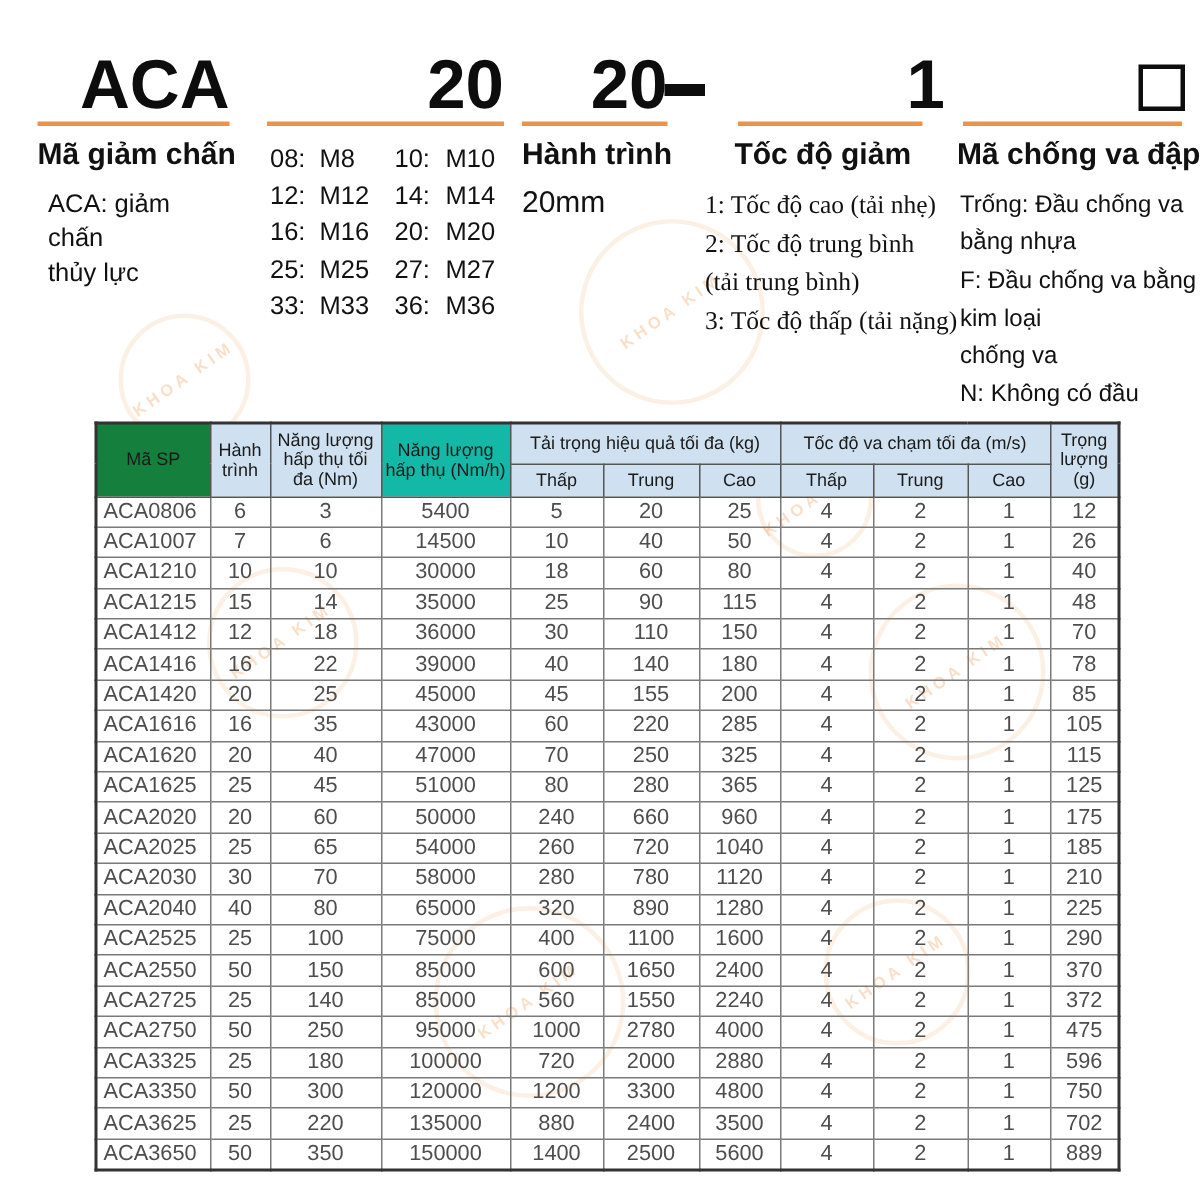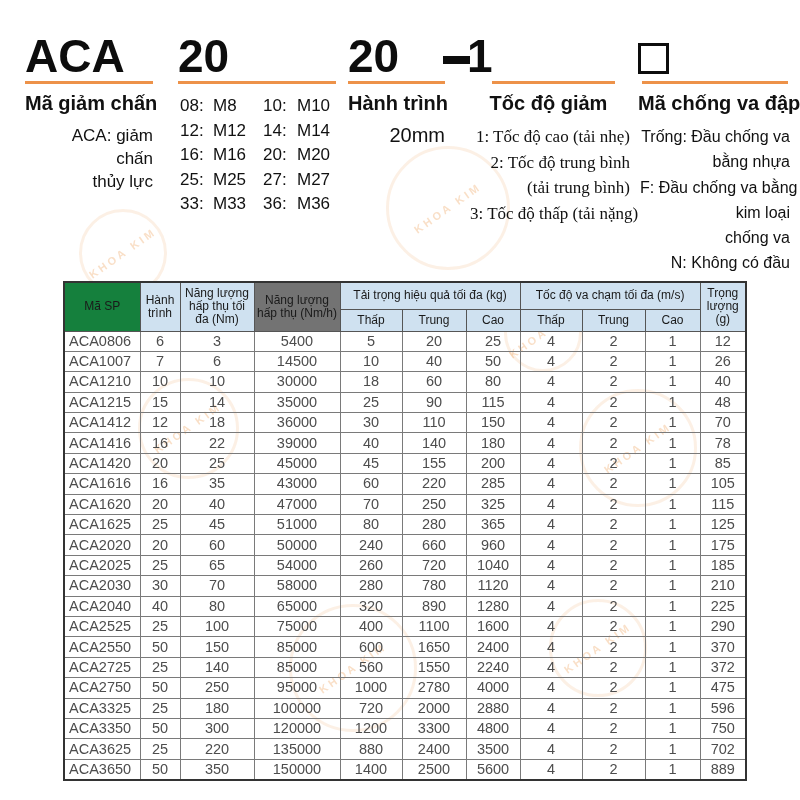--- a/index.html
+++ b/index.html
@@ -14,28 +14,28 @@
   .wm span{transform:rotate(-35deg);font-size:11px;letter-spacing:3px;
       color:rgba(234,148,68,.30);white-space:nowrap;font-weight:700;}
   
   .builder{position:absolute;left:0;top:0;width:800px;height:280px;z-index:1;}
   .seg{position:absolute;top:38px;}
   .seg-model{left:25px;width:128px;}
   .seg-thread{left:178px;width:158px;}
   .seg-stroke{left:348px;width:97px;}
   .seg-speed{left:467px;width:163px;}
   .seg-impact{left:638px;width:152px;}
-  .code-area{height:36px;display:flex;align-items:flex-end;justify-content:flex-start;}
+  .code-area{height:36px;display:flex;align-items:flex-end;justify-content:flex-end;}
   .code{font-size:46px;font-weight:800;line-height:36px;letter-spacing:0;color:#0d0d0d;}
   .impact-box{width:25px;height:25px;border:3px solid #0d0d0d;background:#fff;}
   .rule{height:3px;margin-top:7px;}
   .seg-speed .rule{margin-left:25px;margin-right:15px;}
   .seg-impact .rule{margin-left:4px;margin-right:2px;}
   .seg-label{margin-top:8px;font-size:20px;font-weight:700;text-align:center;white-space:nowrap;}
-  .seg-body{margin-top:9px;text-align:right;}
+  .seg-body{margin-top:9px;}
   .seg-model .seg-body{font-size:17px;line-height:23px;padding-left:7px;}
   .seg-stroke .seg-body{font-size:20px;}
   .seg-speed .seg-body{font-size:17px;line-height:25.5px;padding-left:3px;white-space:nowrap;font-family:Liberation Serif, serif;}
   .seg-impact .seg-body{font-size:16px;line-height:25.3px;padding-left:2px;white-space:nowrap;}
   .thread-list{padding-left:2px;margin-top:10px;}
   .thread-row{display:grid;grid-template-columns:33px 50px 34px 41px;font-size:17px;line-height:24.5px;}
   .dash{position:absolute;left:443px;top:56px;width:27px;height:8px;background:#0d0d0d;}
   
   .table-wrap{position:absolute;left:63px;top:281px;z-index:1;}
   table.spec{border-collapse:collapse;table-layout:fixed;width:682px;border:2px solid #333;}
@@ -189,21 +189,21 @@
       <col style="width:62px">
         <col style="width:63px">
         <col style="width:55px">
         <col style="width:46px">
     </colgroup>
     <thead>
       <tr class="h1">
         <th rowspan="2" style="background: #15803d;">Mã SP</th>
         <th rowspan="2" style="background: rgb(207, 225, 240);">Hành trình</th>
         <th rowspan="2" style="background: rgb(207, 225, 240);">Năng lượng hấp thụ tối đa (Nm)</th>
-        <th rowspan="2" style="background: #737373;">Năng lượng hấp thụ (Nm/h)</th>
+        <th rowspan="2" style="background: #14b8a6;">Năng lượng hấp thụ (Nm/h)</th>
         <th colspan="3" style="background: rgb(207, 225, 240);">Tải trọng hiệu quả tối đa (kg)</th>
         <th colspan="3" style="background: rgb(207, 225, 240);">Tốc độ va chạm tối đa (m/s)</th>
         <th rowspan="2" style="background: rgb(207, 225, 240);">Trọng lượng (g)</th>
       </tr>
       <tr class="h2">
         <th style="background: rgb(207, 225, 240);">Thấp</th>
         <th style="background: rgb(207, 225, 240);">Trung</th>
         <th style="background: rgb(207, 225, 240);">Cao</th>
         <th style="background: rgb(207, 225, 240);">Thấp</th>
         <th style="background: rgb(207, 225, 240);">Trung</th>

